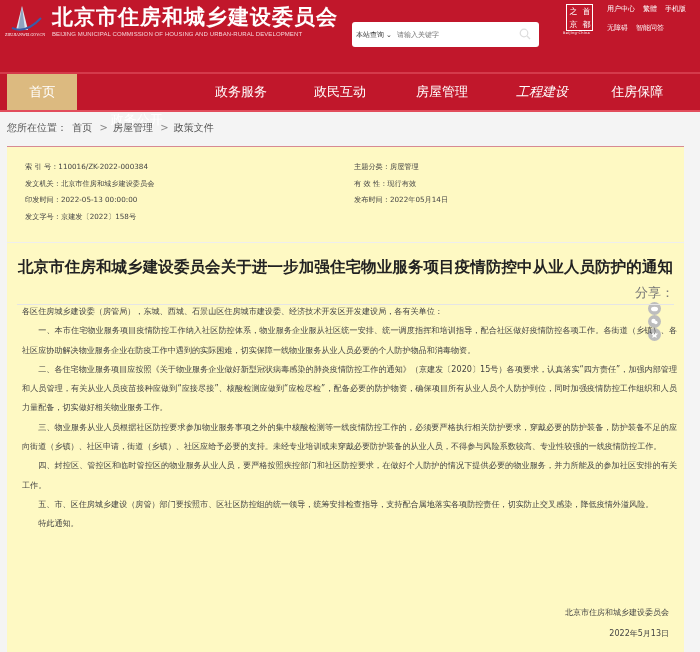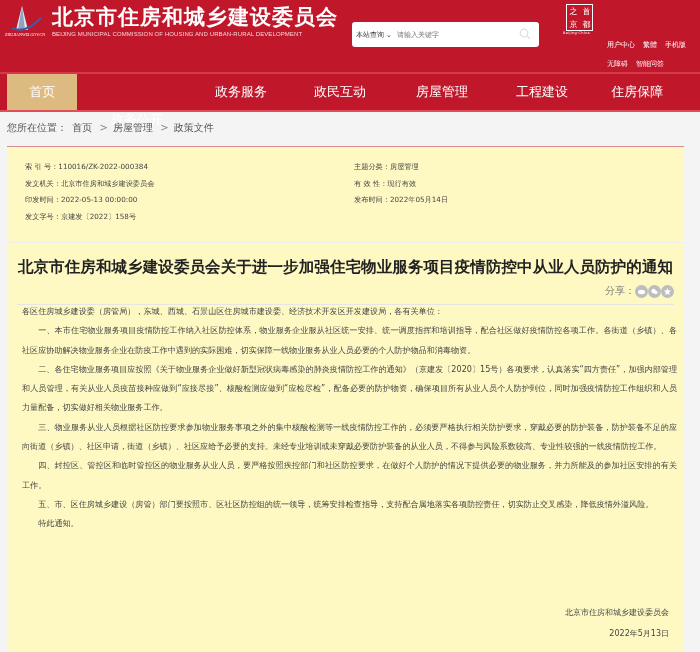--- a/index.html
+++ b/index.html
@@ -49,58 +49,58 @@
     position: absolute; right: 8px; top: 6px; width: 12px; height: 12px;
   }
   .capital-logo {
     position: absolute; left: 566px; top: 4px; width: 27px; height: 27px;
     border: 1px solid #fff;
   }
   .capital-logo .cell { position: absolute; width: 13px; height: 13px; color: #fff; font-size: 8px; text-align: center; line-height: 13px; }
   .capital-label { position: absolute; left: 563px; top: 31px; font-size: 3.5px; color: #fff; letter-spacing: 0.3px; }
   .top-links { position: absolute; left: 607px; top: 3px; font-size: 7px; color: #fff; }
   .top-links .row { display: flex; gap: 8px; height: 19px; line-height: 13px; }
-  .top-links span { cursor: pointer; white-space: nowrap; margin-top: 36px; }
+  .top-links span { cursor: pointer; white-space: nowrap; }
 
   .nav {
     height: 40px; background: #c1172b;
     border-top: 2px solid #d43a4b;
     border-bottom: 2px solid #e24d5c;
     display: flex; padding-left: 7px;
   }
   .nav-item {
     width: 72px; height: 36px; line-height: 36px; text-align: center;
     color: #fff; font-size: 13px; margin-right: 28px; cursor: pointer;
   }
   .nav-item.active { background: #dcba80; width: 73px; margin-right: 22px; }
   .nav-item:nth-child(2) { margin-right: 29px; width: 78px; margin-top: 28px; }
   .nav-item:nth-child(3) { margin-right: 24px; width: 78px; }
   .nav-item:nth-child(4) { margin-right: 25px; width: 78px; }
   .nav-item:nth-child(5) { margin-right: 22px; width: 82px; }
-  .nav-item:nth-child(6) { margin-right: 22px; width: 80px; }
+  .nav-item:nth-child(6) { margin-right: 22px; width: 80px; font-style: italic; }
 
   .breadcrumb { padding: 9px 0 0 7px; height: 28px; font-size: 10px; color: #555; }
   .breadcrumb span { margin-right: 2px; }
   .breadcrumb .sep { color: #888; margin: 0 2px; }
 
   .content {
     position: absolute; left: 7px; top: 146px; width: 677px; height: 607px;
     background: #fef9c3; border-top: 1px solid #d78a92;
   }
   .meta { position: relative; height: 96px; border-bottom: 1px solid #eee; }
   .meta-col { position: absolute; top: 13px; font-size: 7.2px; color: #444; }
   .meta-col .row { height: 16.5px; line-height: 14px; white-space: nowrap; }
   .meta-col.left { left: 18px; }
   .meta-col.right { left: 347px; }
 
   .title {
     text-align: center; font-size: 15.5px; font-weight: bold; color: #222;
     margin-top: 14px; letter-spacing: 0.1px; white-space: nowrap;
   }
-  .share { position: absolute; right: 10px; top: 137px; display: flex; align-items: center; font-size: 10px; color: #777; }
+  .share { position: absolute; right: 10px; top: 137px; display: flex; align-items: center; font-size: 13px; color: #777; flex-direction: column; }
   .share .circle { width: 13px; height: 13px; border-radius: 50%; background: #bdbdbd; display: inline-flex; align-items: center; justify-content: center; cursor: pointer; }
   .divider { position: absolute; left: 10px; right: 10px; top: 157px; border-top: 1px solid #e5e5e5; }
 
   .body-text { position: absolute; left: 15px; top: 155px; width: 655px; font-size: 8.1px; color: #444; line-height: 19.3px; }
   .body-text p { margin: 0; text-align: justify; }
   .body-text p.indent { text-indent: 2em; }
 
   .sign { position: absolute; right: 15px; top: 455px; text-align: right; font-size: 8px; color: #444; line-height: 21px; }
   .right-shadow { position: absolute; left: 684px; top: 146px; width: 16px; height: 506px; background: #f4f4f4; }
 </style>

